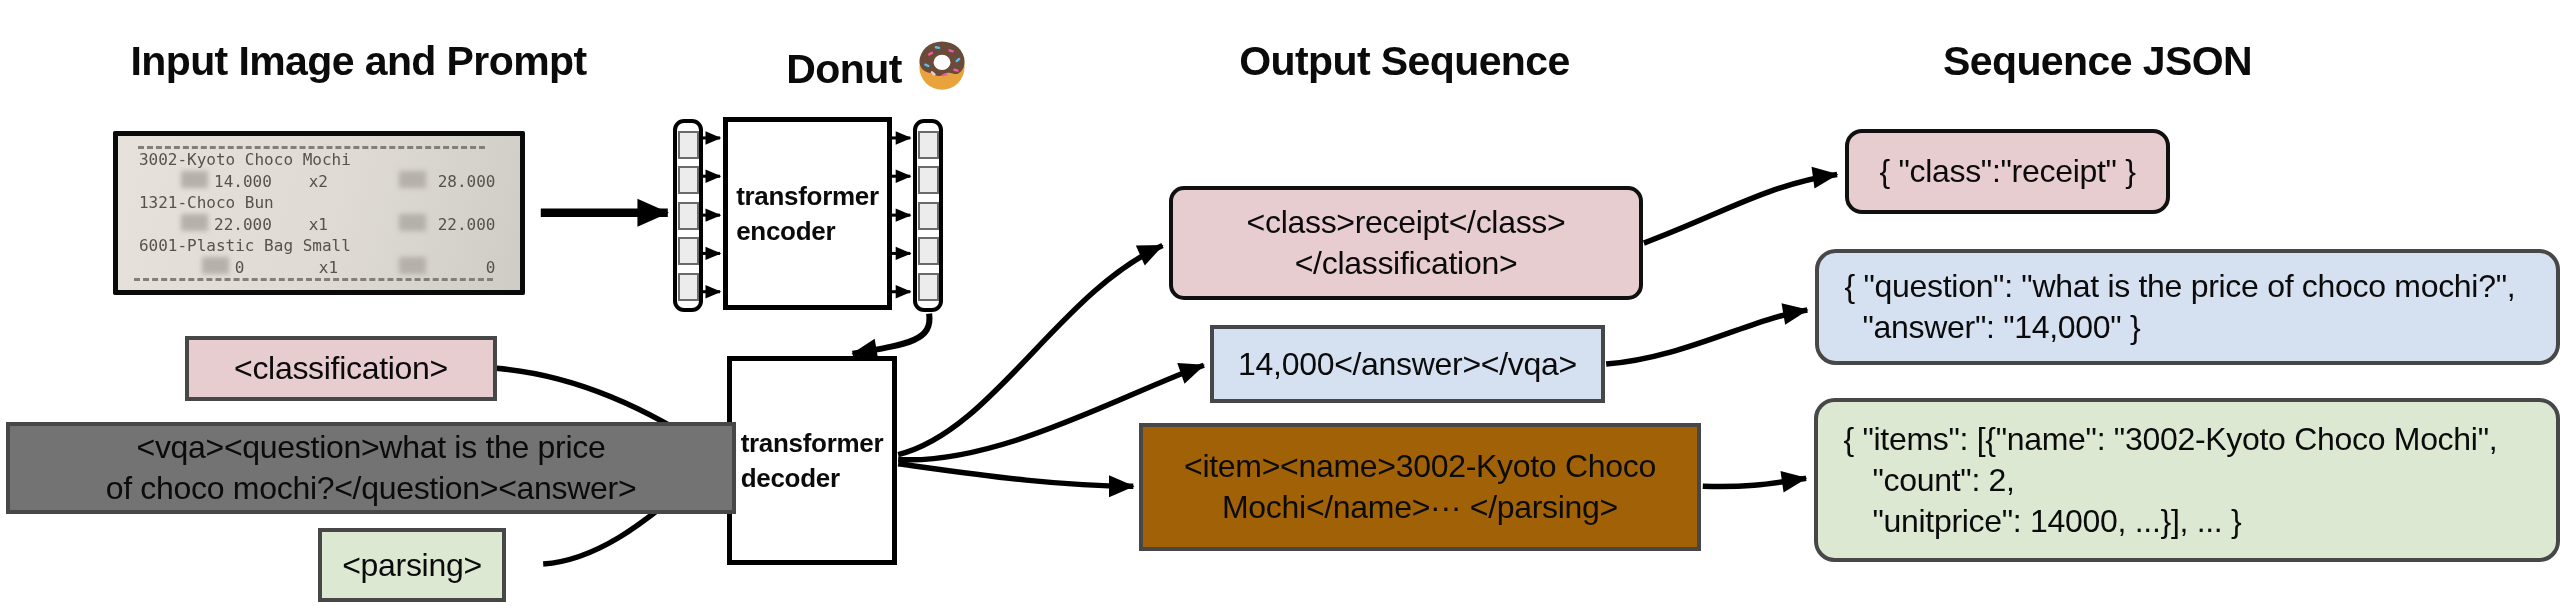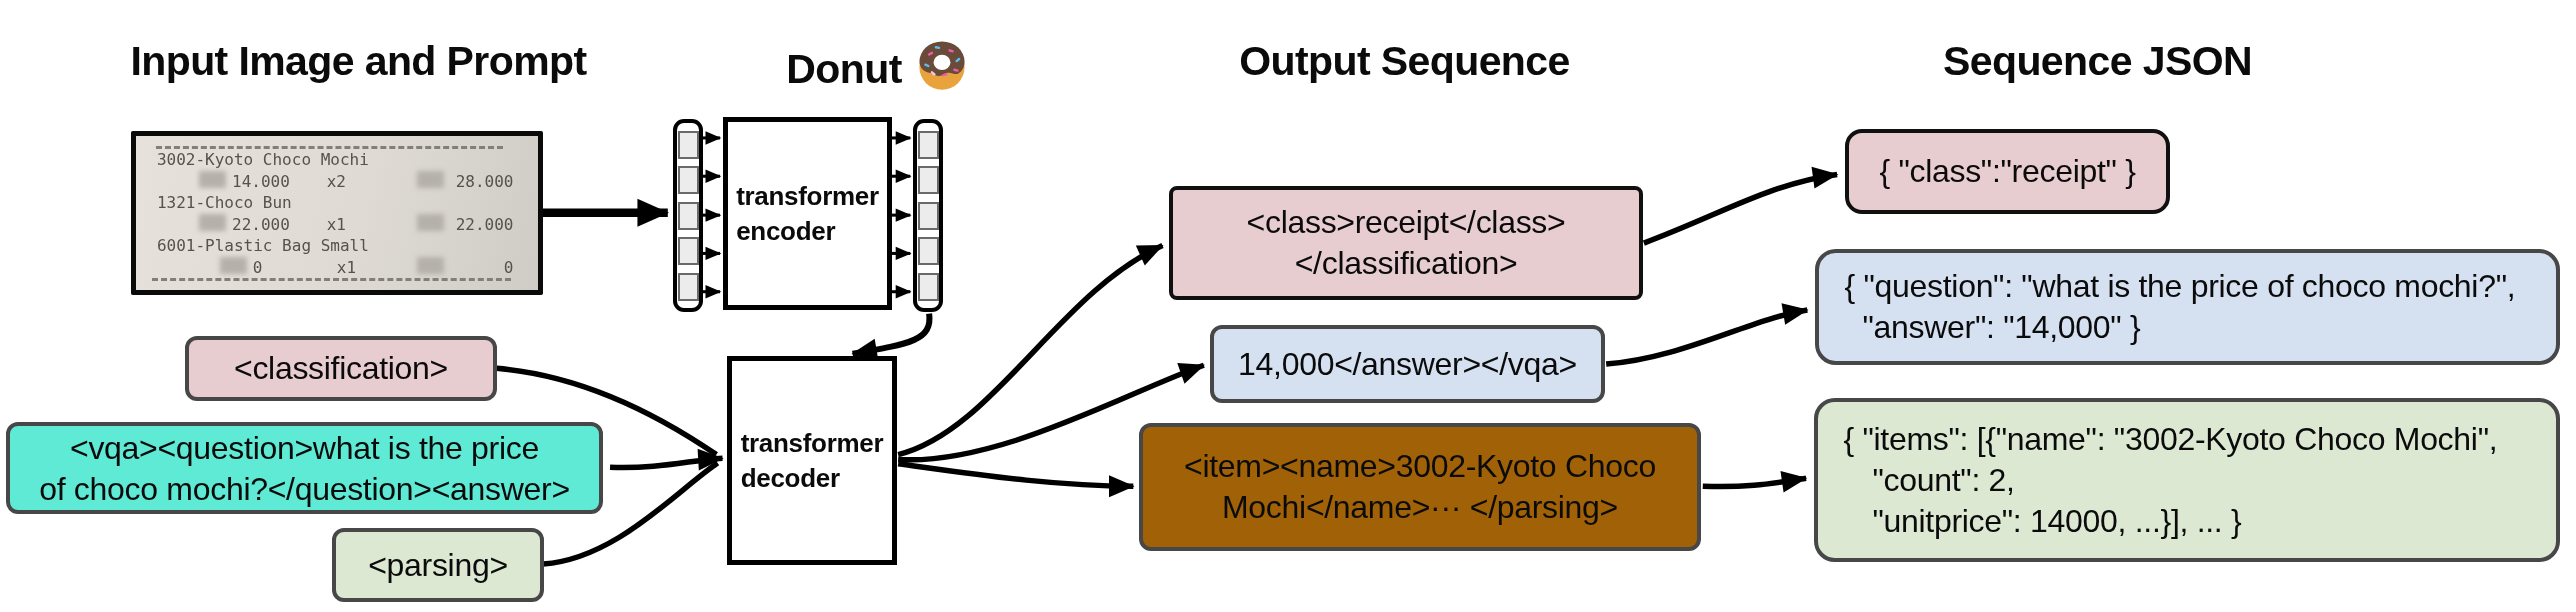--- a/index.html
+++ b/index.html
@@ -3,21 +3,21 @@
 <meta charset="utf-8">
 <style>
   html,body{margin:0;padding:0;background:#ffffff;}
   #canvas{position:relative;width:2576px;height:612px;background:#ffffff;overflow:hidden;
           font-family:"Liberation Sans", sans-serif;color:#0b0b0b;}
   .layer-svg{position:absolute;left:0;top:0;z-index:1;}
   .abs{position:absolute;z-index:2;box-sizing:border-box;}
   .title{font-size:41px;font-weight:bold;letter-spacing:-0.6px;text-align:center;white-space:nowrap;}
   .donut-svg{display:inline-block;vertical-align:-9.7px;margin-left:11px;}
   
-  .receipt{left:131px;top:131px;width:412px;height:164px;border:5.5px solid #0a0a0a;border-radius:1.8px;
+  .receipt{left:113px;top:131px;width:412px;height:164px;border:5.5px solid #0a0a0a;border-radius:1.8px;
            background:linear-gradient(104deg,#e6e2db 0%,#dfdbd4 55%,#cfccc6 100%);
            display:flex;flex-direction:column;justify-content:space-between;padding:9.7px 16px 8.5px 16px;}
   .dash-line{border-top:3.6px dashed #837e77;height:0;}
   .dash-top{width:94%;margin-left:3.6px;}
   .dash-bottom{width:97%;}
   .rc-text{font-family:"DejaVu Sans Mono", monospace;font-size:16px;color:#57524b;line-height:21px;}
   .r-name{margin-left:4.9px;white-space:nowrap;}
   .r-qty{display:flex;align-items:flex-start;margin-left:47px;}
   .r-qty .price{width:96px;}
   .r-qty .qty{width:91px;}
@@ -26,21 +26,21 @@
   .blur{display:inline-block;width:27px;height:17px;background:#b5b1aa;filter:blur(2.4px);
         margin-right:6px;flex:0 0 auto;}
   
   .tok-col{width:30px;height:193px;border:4.9px solid #000;border-radius:11px;background:#fff;
            display:flex;flex-direction:column;justify-content:space-evenly;align-items:center;}
   .tok{width:17px;height:24px;background:#ececec;border:2.4px solid #6a6a6a;}
   .tbox{border:5.5px solid #000;background:#fff;display:flex;align-items:center;justify-content:center;
         text-align:left;font-weight:bold;font-size:26px;line-height:35px;letter-spacing:-0.3px;}
   
   .tag{display:flex;flex-direction:column;align-items:center;justify-content:center;
-       border-radius:12px;font-size:32px;letter-spacing:-0.3px;text-align:center;line-height:41px;white-space:nowrap;}
+       border-radius:0;font-size:32px;letter-spacing:-0.3px;text-align:center;line-height:41px;white-space:nowrap;}
   .b-gray{border:4.3px solid #474747;}
   .b-black{border:4.9px solid #101010;}
   .jleft{align-items:flex-start;text-align:left;padding-left:25.5px;padding-right:6px;}
   .ind1{padding-left:18px;}
   .ind2{padding-left:29px;}
 </style>
 </head>
 <body>
 
 <div id="canvas">
@@ -164,29 +164,29 @@
   <div class="abs tbox" style="left:727px;top:356px;width:170px;height:209px;">
     <div>
       <div>transformer</div>
       <div>decoder</div>
     </div>
   </div>
 
   <div class="abs tag b-gray" style="left:185px;top:336px;width:312px;height:65px;background:#e8cdd0;">
     <span>&lt;classification&gt;</span>
   </div>
-  <div class="abs tag b-gray" style="left:6px;top:422px;width:597px;height:92px;background:#5eead4;justify-content:flex-end;">
+  <div class="abs tag b-gray" style="left:6px;top:422px;width:730px;height:92px;background:#737373;">
     <span>&lt;vqa&gt;&lt;question&gt;what is the price</span>
     <span>of choco mochi?&lt;/question&gt;&lt;answer&gt;</span>
   </div>
-  <div class="abs tag b-gray" style="left:332px;top:528px;width:212px;height:74px;background:#dde8d3;">
+  <div class="abs tag b-gray" style="left:318px;top:528px;width:188px;height:74px;background:#dde8d3;">
     <span>&lt;parsing&gt;</span>
   </div>
 
-  <div class="abs tag b-black" style="left:1169px;top:186px;width:474px;height:114px;background:#e8cdd0;border-radius:8px;">
+  <div class="abs tag b-black" style="left:1169px;top:186px;width:474px;height:114px;background:#e8cdd0;border-radius:15px;">
     <span>&lt;class&gt;receipt&lt;/class&gt;</span>
     <span>&lt;/classification&gt;</span>
   </div>
   <div class="abs tag b-gray" style="left:1210px;top:325px;width:395px;height:78px;background:#d5e0f1;">
     <span>14,000&lt;/answer&gt;&lt;/vqa&gt;</span>
   </div>
   <div class="abs tag b-gray" style="left:1139px;top:423px;width:562px;height:128px;background:#a16207;">
     <span>&lt;item&gt;&lt;name&gt;3002-Kyoto Choco</span>
     <span>Mochi&lt;/name&gt;··· &lt;/parsing&gt;</span>
   </div>

